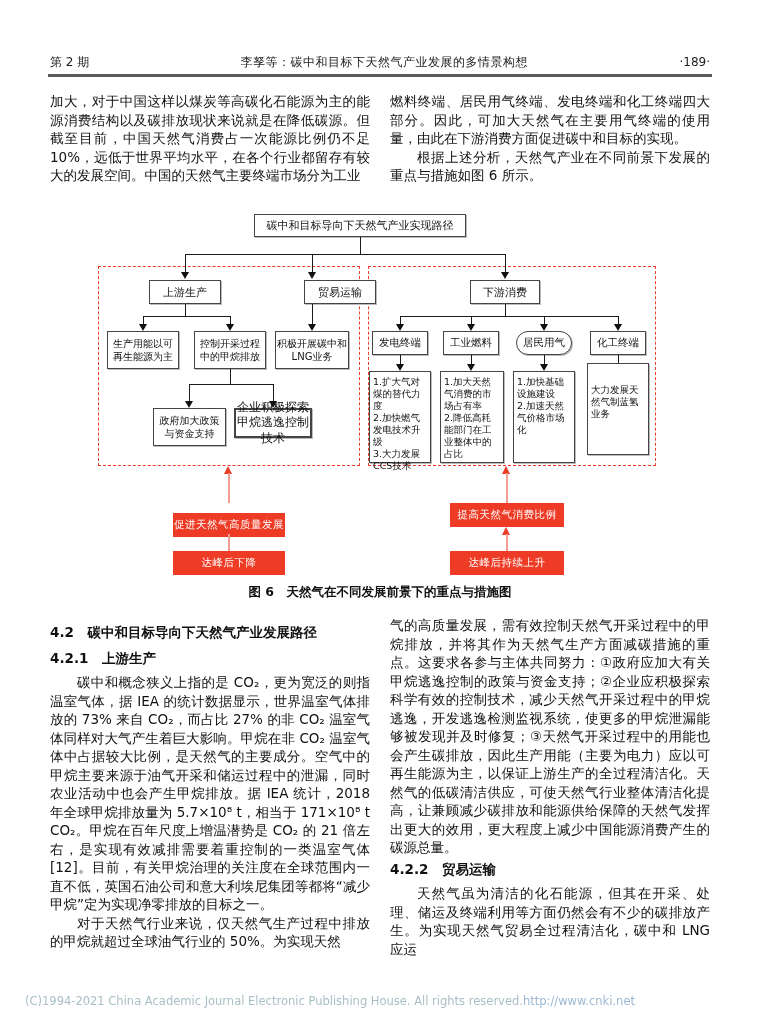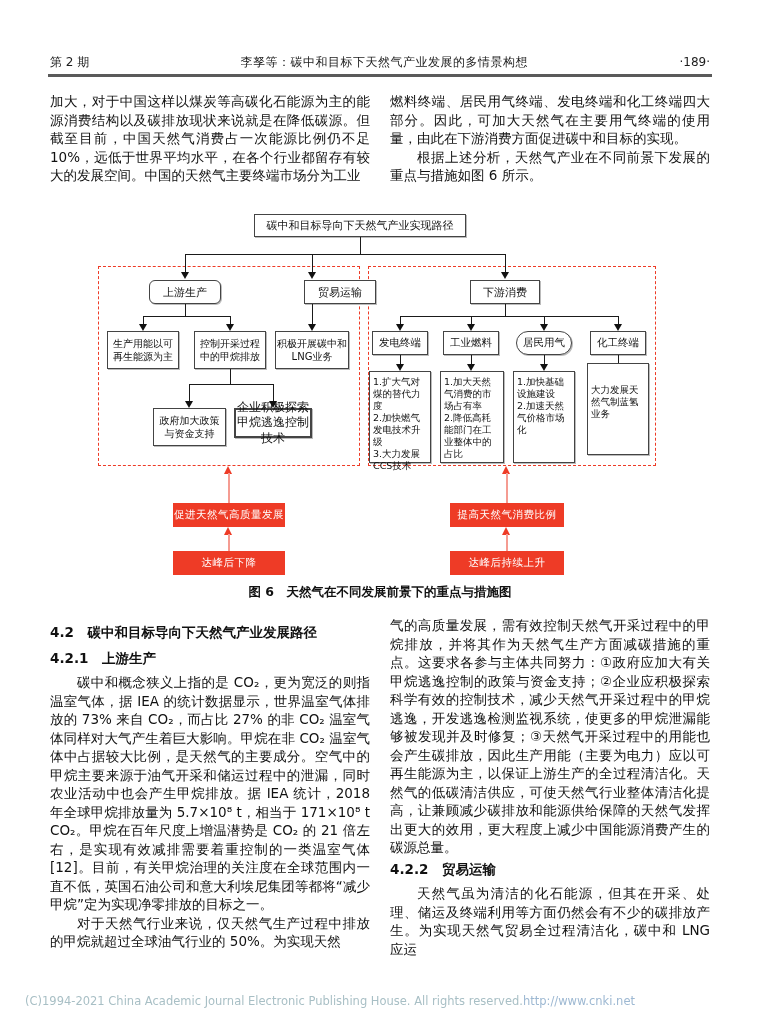--- a/index.html
+++ b/index.html
@@ -75,21 +75,21 @@
 
     <div class="vl" style="left:310px;top:29px;height:17px;"></div>
     <div class="hl" style="left:135px;top:46px;width:321px;"></div>
     <div class="vl" style="left:135px;top:46px;height:18px;"></div>
     <div class="ad" style="left:131px;top:64px;"></div>
     <div class="vl" style="left:262px;top:46px;height:18px;"></div>
     <div class="ad" style="left:258px;top:64px;"></div>
     <div class="vl" style="left:455px;top:46px;height:18px;"></div>
     <div class="ad" style="left:451px;top:64px;"></div>
 
-    <div class="bx" style="left:99px;top:72px;width:72px;height:24px;font-size:11px;border-radius:6px;">上游生产</div>
+    <div class="bx" style="left:99px;top:72px;width:72px;height:24px;font-size:11px;">上游生产</div>
     <div class="bx" style="left:226px;top:72px;width:72px;height:24px;font-size:11px;margin-left:28px;">贸易运输</div>
     <div class="bx" style="left:420px;top:72px;width:70px;height:24px;font-size:11px;">下游消费</div>
 
     <div class="vl" style="left:135px;top:96px;height:12px;"></div>
     <div class="hl" style="left:93px;top:108px;width:88px;"></div>
     <div class="vl" style="left:93px;top:108px;height:8px;"></div>
     <div class="ad" style="left:89px;top:116px;"></div>
     <div class="vl" style="left:180px;top:108px;height:8px;"></div>
     <div class="ad" style="left:176px;top:116px;"></div>
     <div class="vl" style="left:262px;top:96px;height:20px;"></div>
@@ -138,21 +138,21 @@
 2.加快燃气发电技术升级
 3.大力发展CCS技术</div>
     <div class="bx tl pre" style="left:390px;top:163px;width:64px;height:92px;font-size:9.5px;line-height:12px;padding:4px 3px;">1.加大天然气消费的市场占有率
 2.降低高耗能部门在工业整体中的占比</div>
     <div class="bx tl pre" style="left:463px;top:163px;width:62px;height:92px;font-size:9.5px;line-height:12px;padding:4px 3px;">1.加快基础设施建设
 2.加速天然气价格市场化</div>
     <div class="bx tl pre" style="left:537px;top:155px;width:62px;height:92px;font-size:9.5px;line-height:12px;padding:20px 3px 4px;">大力发展天然气制蓝氢业务</div>
 
     <div class="au" style="left:174px;top:258px;"></div>
     <div class="rl" style="left:178px;top:265px;height:30px;"></div>
-    <div class="rbx" style="left:123px;top:295px;width:112px;height:24px;">促进天然气高质量发展</div>
+    <div class="rbx" style="left:123px;top:305px;width:112px;height:24px;">促进天然气高质量发展</div>
     <div class="au" style="left:174px;top:319px;"></div>
     <div class="rl" style="left:178px;top:326px;height:17px;"></div>
     <div class="rbx" style="left:123px;top:343px;width:112px;height:24px;">达峰后下降</div>
 
     <div class="au" style="left:452px;top:258px;"></div>
     <div class="rl" style="left:456px;top:265px;height:30px;"></div>
     <div class="rbx" style="left:400px;top:295px;width:114px;height:24px;">提高天然气消费比例</div>
     <div class="au" style="left:452px;top:319px;"></div>
     <div class="rl" style="left:456px;top:326px;height:17px;"></div>
     <div class="rbx" style="left:400px;top:343px;width:114px;height:24px;">达峰后持续上升</div>

